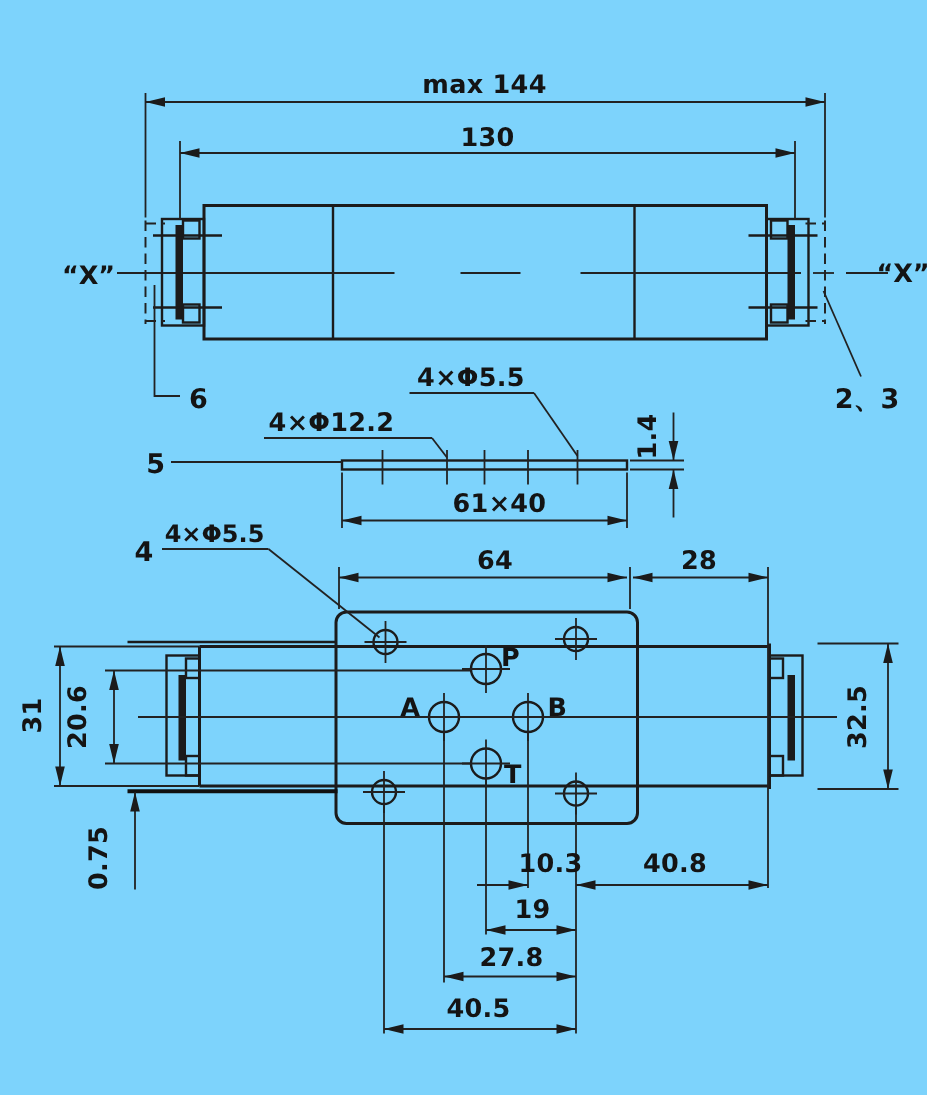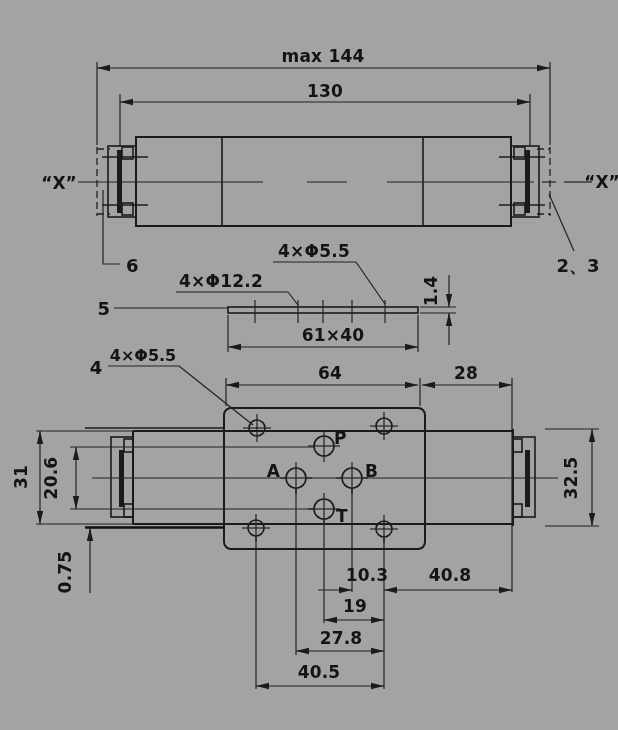--- a/index.html
+++ b/index.html
@@ -1,20 +1,20 @@
 <!DOCTYPE html>
 <html><head>
 <meta charset="utf-8">
 <style>
   html,body{margin:0;padding:0;background:#e8e8e6;}
   .sheet{
     position:relative;
     width:618px;height:730px;
     margin:0 auto;
-    background:#a3a3a3;
+    background:#7dd3fc;
     overflow:hidden;
     font-family:"DejaVu Sans", sans-serif;
   }
   svg{display:block;}
   .obj   {stroke:#1b1b1b;stroke-width:2;fill:none;}
   .obj15 {stroke:#1b1b1b;stroke-width:1.6;fill:none;}
   .thin  {stroke:#222222;stroke-width:1.2;fill:none;}
   .thick {stroke:#111111;stroke-width:2.6;fill:none;}
   .hid   {stroke:#222222;stroke-width:1.3;fill:none;stroke-dasharray:7 4;}
   .arr   {fill:#1b1b1b;stroke:none;}

